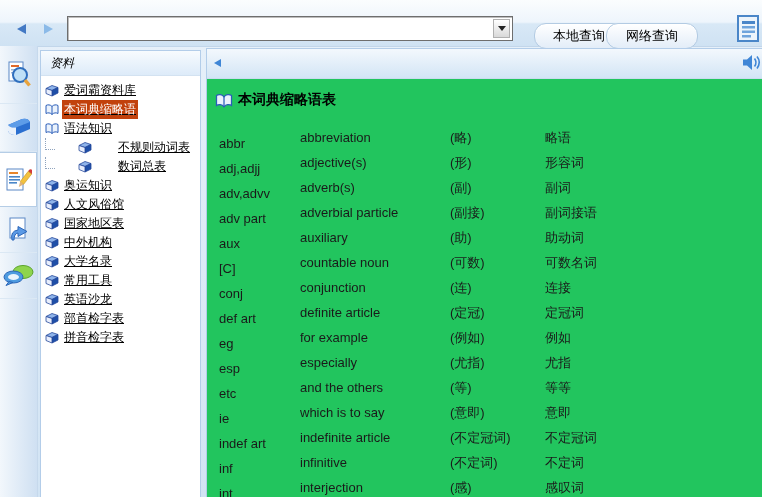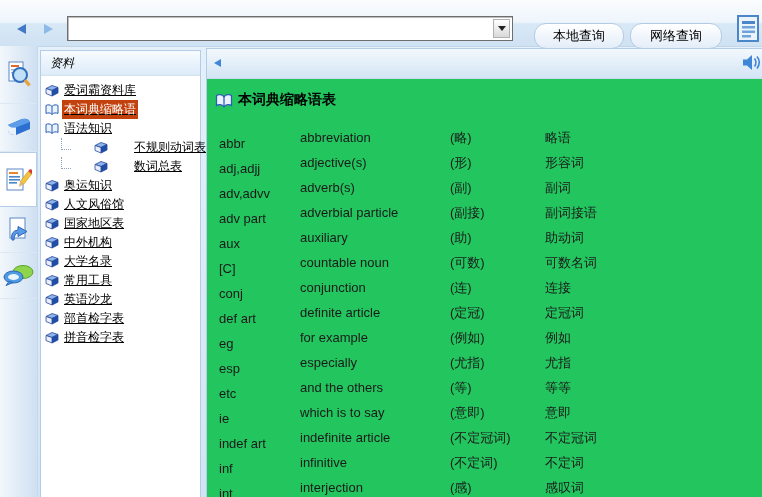--- a/index.html
+++ b/index.html
@@ -23,36 +23,36 @@
   .combo-btn{position:absolute;right:2px;top:2px;width:17px;height:19px;cursor:pointer;
     background:linear-gradient(#ffffff,#d9d9d9);border:1px solid #b0b0b0;box-sizing:border-box;
     display:flex;align-items:center;justify-content:center;}
   .combo-arrow{width:0;height:0;border-left:4px solid transparent;border-right:4px solid transparent;
     border-top:5px solid #222;}
   .qbtn{position:absolute;top:17px;height:24px;cursor:pointer;
     background:linear-gradient(#ffffff,#e3edf8);border:1px solid #b3cbe3;border-radius:12px;
     font-size:13px;color:#000;display:flex;align-items:center;justify-content:center;
     box-shadow:inset 0 1px 0 #fff;margin-top:6px;}
   .btn-local{left:534px;width:88px;}
-  .btn-web{left:630px;width:90px;}
+  .btn-web{left:606px;width:90px;}
   .top-doc{position:absolute;left:736px;top:15px;width:26px;height:28px;cursor:pointer;}
   
   .rail{position:absolute;left:0;top:46px;width:38px;bottom:0;
     background:linear-gradient(to right,#f2f7fc,#cfe0f2);border-right:1px solid #c6d9ec;box-sizing:border-box;}
   .rail-cell{border-bottom:1px solid #dbe8f4;display:flex;align-items:center;justify-content:center;cursor:pointer;}
   .rail-cell.active{background:#fff;border:1px solid #b5cde6;border-left:none;}
   
   .sidebar{position:absolute;left:40px;top:50px;width:161px;bottom:0;background:#fff;
     border:1px solid #b3cde9;border-bottom:none;box-sizing:border-box;}
   .sidebar-header{height:24px;background:linear-gradient(#f7fbfe,#ddebf9);
     border-bottom:1px solid #d3e2f1;display:flex;align-items:center;padding-left:9px;
     font-size:12px;color:#000;font-style:italic;}
   .tree{padding-top:5px;font-size:12px;text-decoration:underline;}
   .tree-item{height:19px;display:flex;align-items:center;padding-left:4px;white-space:nowrap;cursor:pointer;}
-  .tree-item.child{padding-left:20px;gap:21px;}
+  .tree-item.child{padding-left:4px;gap:21px;}
   .tree-item svg{margin-right:3px;flex:none;}
   .treeline{display:inline-block;width:9px;height:11px;flex:none;
     border-left:1px dotted #8fa3bd;border-bottom:1px dotted #8fa3bd;margin:-7px 2px 0 0;}
   .tree-label{padding:1px 2px;color:#000;}
   .tree-label.sel{background:#c2410c;color:#fff;}
   
   .content{position:absolute;left:206px;top:48px;width:592px;bottom:0;background:#22c55e;
     border-left:1px solid #b3cde9;border-top:1px solid #b3cde9;box-sizing:border-box;}
   .content-toolbar{position:relative;height:29px;background:linear-gradient(#f3f8fd,#d3e5f5);
     border-bottom:1px solid #cadcee;}

